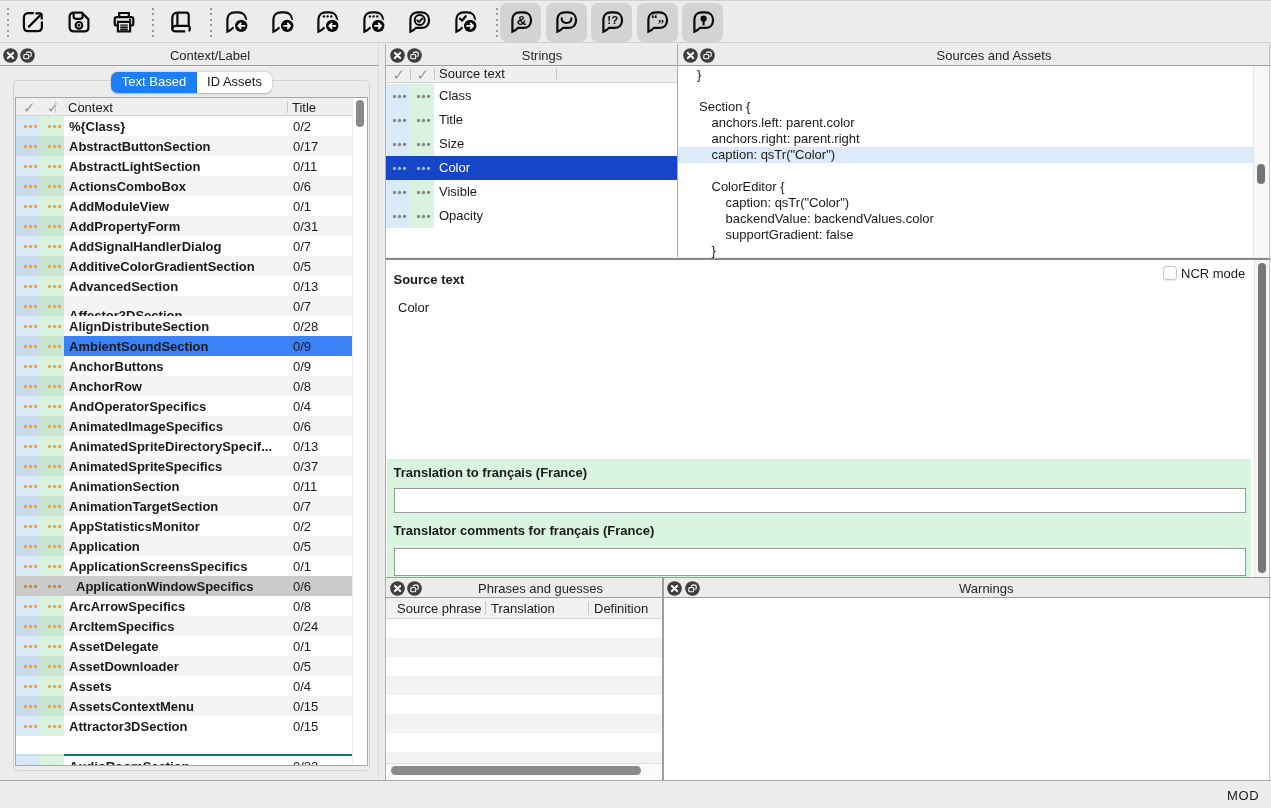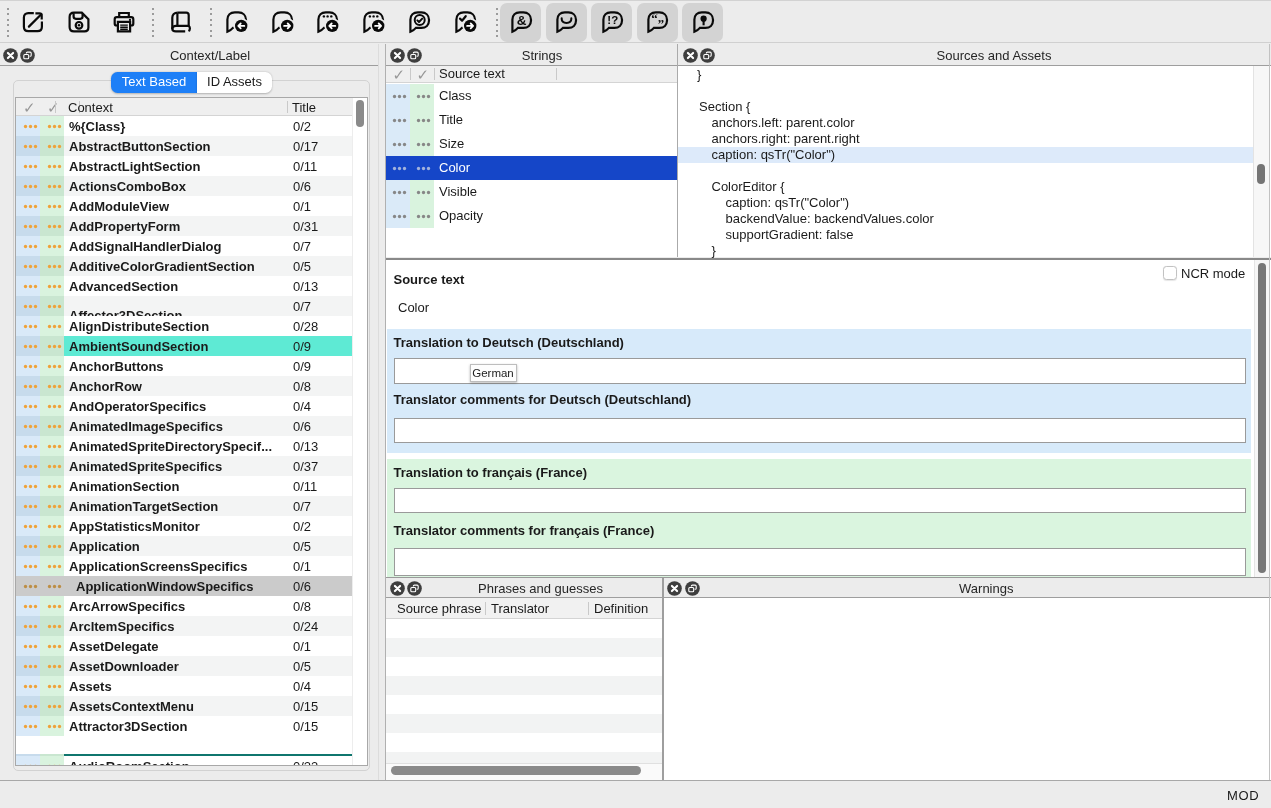--- a/index.html
+++ b/index.html
@@ -306,21 +306,21 @@
           <circle cx="12.5" cy="2.5" r="1.65" fill="#efa23a"></circle>
         </svg>
 <svg style="position:absolute;left:30.5px;top:7.5px" width="15" height="5" viewBox="0 0 15 5">
           <circle cx="2.5" cy="2.5" r="1.65" fill="#efa23a"></circle>
           <circle cx="7.5" cy="2.5" r="1.65" fill="#efa23a"></circle>
           <circle cx="12.5" cy="2.5" r="1.65" fill="#efa23a"></circle>
         </svg>
 <div class="a" style="left:53px;top:2.5px;width:225px;overflow:hidden;white-space:nowrap"><b>AlignDistributeSection</b></div>
 <div class="a" style="left:277px;top:2.5px">0/28</div>
 </div>
-<div class="a" style="left:0;top:238px;width:336px;height:20px;background:#5eead4">
+<div class="a" style="left:0;top:238px;width:336px;height:20px;background:#3b82f6">
 <div class="a" style="left:0;top:0;width:24px;height:20px;background:#c7dbec"></div>
 <div class="a" style="left:24px;top:0;width:24px;height:20px;background:#c9e6d0"></div>
 <svg style="position:absolute;left:6.5px;top:7.5px" width="15" height="5" viewBox="0 0 15 5">
           <circle cx="2.5" cy="2.5" r="1.65" fill="#efa23a"></circle>
           <circle cx="7.5" cy="2.5" r="1.65" fill="#efa23a"></circle>
           <circle cx="12.5" cy="2.5" r="1.65" fill="#efa23a"></circle>
         </svg>
 <svg style="position:absolute;left:30.5px;top:7.5px" width="15" height="5" viewBox="0 0 15 5">
           <circle cx="2.5" cy="2.5" r="1.65" fill="#efa23a"></circle>
           <circle cx="7.5" cy="2.5" r="1.65" fill="#efa23a"></circle>
@@ -809,27 +809,20 @@
 <div class="a" style="left:47.5px;top:183px;height:16px;line-height:16px;white-space:pre">supportGradient: false</div>
 <div class="a" style="left:33.5px;top:199px;height:16px;line-height:16px;white-space:pre">}</div>
 <div class="a" style="left:575px;top:21.5px;width:15.5px;height:191.5px;background:#f7f7f7;border-left:1px solid #e3e3e3"></div>
 <div class="a" style="left:579px;top:120px;width:7.5px;height:20px;background:#757575;border-radius:4px"></div>
 </div>
 <div class="a" style="left:386px;top:258px;width:885px;height:318.5px;background:#fff;border-top:2px solid #898989;overflow:hidden">
 <div class="a" style="left:777px;top:6px;width:13.5px;height:13.5px;border:1px solid #c2c2c2;border-radius:3.5px;background:#fff;box-shadow:0 0.5px 1px rgba(0,0,0,0.1)"></div>
 <div class="a" style="left:795px;top:5.5px">NCR mode</div>
 <div class="a" style="left:7.5px;top:12px"><b>Source text</b></div>
 <div class="a" style="left:12px;top:40px">Color</div>
-<div class="a" style="left:0.5px;top:69px;width:864.5px;height:124px;background:#d7eafa">
-<div class="a" style="left:7px;top:5.5px"><b>Translation to Deutsch (Deutschland)</b></div>
-<div class="a" style="left:7px;top:29px;width:852px;height:26px;background:#fff;border:1px solid #9a9a9a"></div>
-<div class="a" style="left:83px;top:35px;width:47px;height:17.5px;background:#fdfdfd;border:1px solid #bdbdbd;box-shadow:0 1px 2.5px rgba(0,0,0,0.28);font-size:11.5px;text-align:center;line-height:16px;color:#222">German</div>
-<div class="a" style="left:7px;top:62.5px"><b>Translator comments for Deutsch (Deutschland)</b></div>
-<div class="a" style="left:7px;top:89px;width:852px;height:25px;background:#fff;border:1px solid #9a9a9a"></div>
-</div>
 <div class="a" style="left:0.5px;top:198.5px;width:864.5px;height:120.5px;background:#daf5df">
 <div class="a" style="left:7px;top:6px"><b>Translation to français (France)</b></div>
 <div class="a" style="left:7px;top:29px;width:852px;height:25px;background:#fff;border:1px solid #9a9a9a"></div>
 <div class="a" style="left:7px;top:64px"><b>Translator comments for français (France)</b></div>
 <div class="a" style="left:7px;top:89px;width:852px;height:28px;background:#fff;border:1px solid #9a9a9a"></div>
 </div>
 <div class="a" style="left:868px;top:0;width:15.5px;height:319px;background:#f6f6f6;border-left:1px solid #e5e5e5"></div>
 <div class="a" style="left:871.5px;top:3px;width:8px;height:310px;background:#777;border-radius:4.5px"></div>
 </div>
 <div class="a" style="left:386px;top:576.5px;width:885px;height:1.5px;background:#9a9a9a"></div>
@@ -841,21 +834,21 @@
     </svg>
     <svg style="position:absolute;left:21.0px;top:2.5px" width="15" height="15" viewBox="0 0 15 15">
       <circle cx="7.5" cy="7.5" r="7.3" fill="#3e3e3e"></circle>
       <path d="M6.3 5.4 V5.2 Q6.3 4.1 7.4 4.1 H10.1 Q11.2 4.1 11.2 5.2 V7.2 Q11.2 8.3 10.1 8.3 H9.7" fill="none" stroke="#fff" stroke-width="1.1"></path>
       <rect x="3.8" y="6.5" width="4.9" height="4.2" rx="1.0" fill="none" stroke="#fff" stroke-width="1.1"></rect>
     </svg>
 <div class="ttl" style="left:33px;right:0;top:2.5px">Phrases and guesses</div>
 <div class="a" style="left:0;top:18.5px;width:276px;height:1px;background:#9e9e9e"></div>
 <div class="a" style="left:0;top:19.5px;width:276px;height:21.5px;background:#f1f1f1;border-bottom:1px solid #d4d4d4">
 <div class="a" style="left:11px;top:3px">Source phrase</div>
-<div class="a" style="left:105px;top:3px">Translator</div>
+<div class="a" style="left:105px;top:3px">Translation</div>
 <div class="a" style="left:208px;top:3px">Definition</div>
 <div class="hline" style="left:98.5px;top:4px;height:13px"></div>
       <div class="hline" style="left:201.5px;top:4px;height:13px"></div>
 </div>
 <div class="a" style="left:0;top:41px;width:276px;height:19px;background:#ffffff"></div>
 <div class="a" style="left:0;top:60px;width:276px;height:19px;background:#f2f3f3"></div>
 <div class="a" style="left:0;top:79px;width:276px;height:19px;background:#ffffff"></div>
 <div class="a" style="left:0;top:98px;width:276px;height:19px;background:#f2f3f3"></div>
 <div class="a" style="left:0;top:117px;width:276px;height:19px;background:#ffffff"></div>
 <div class="a" style="left:0;top:136px;width:276px;height:19px;background:#f2f3f3"></div>

